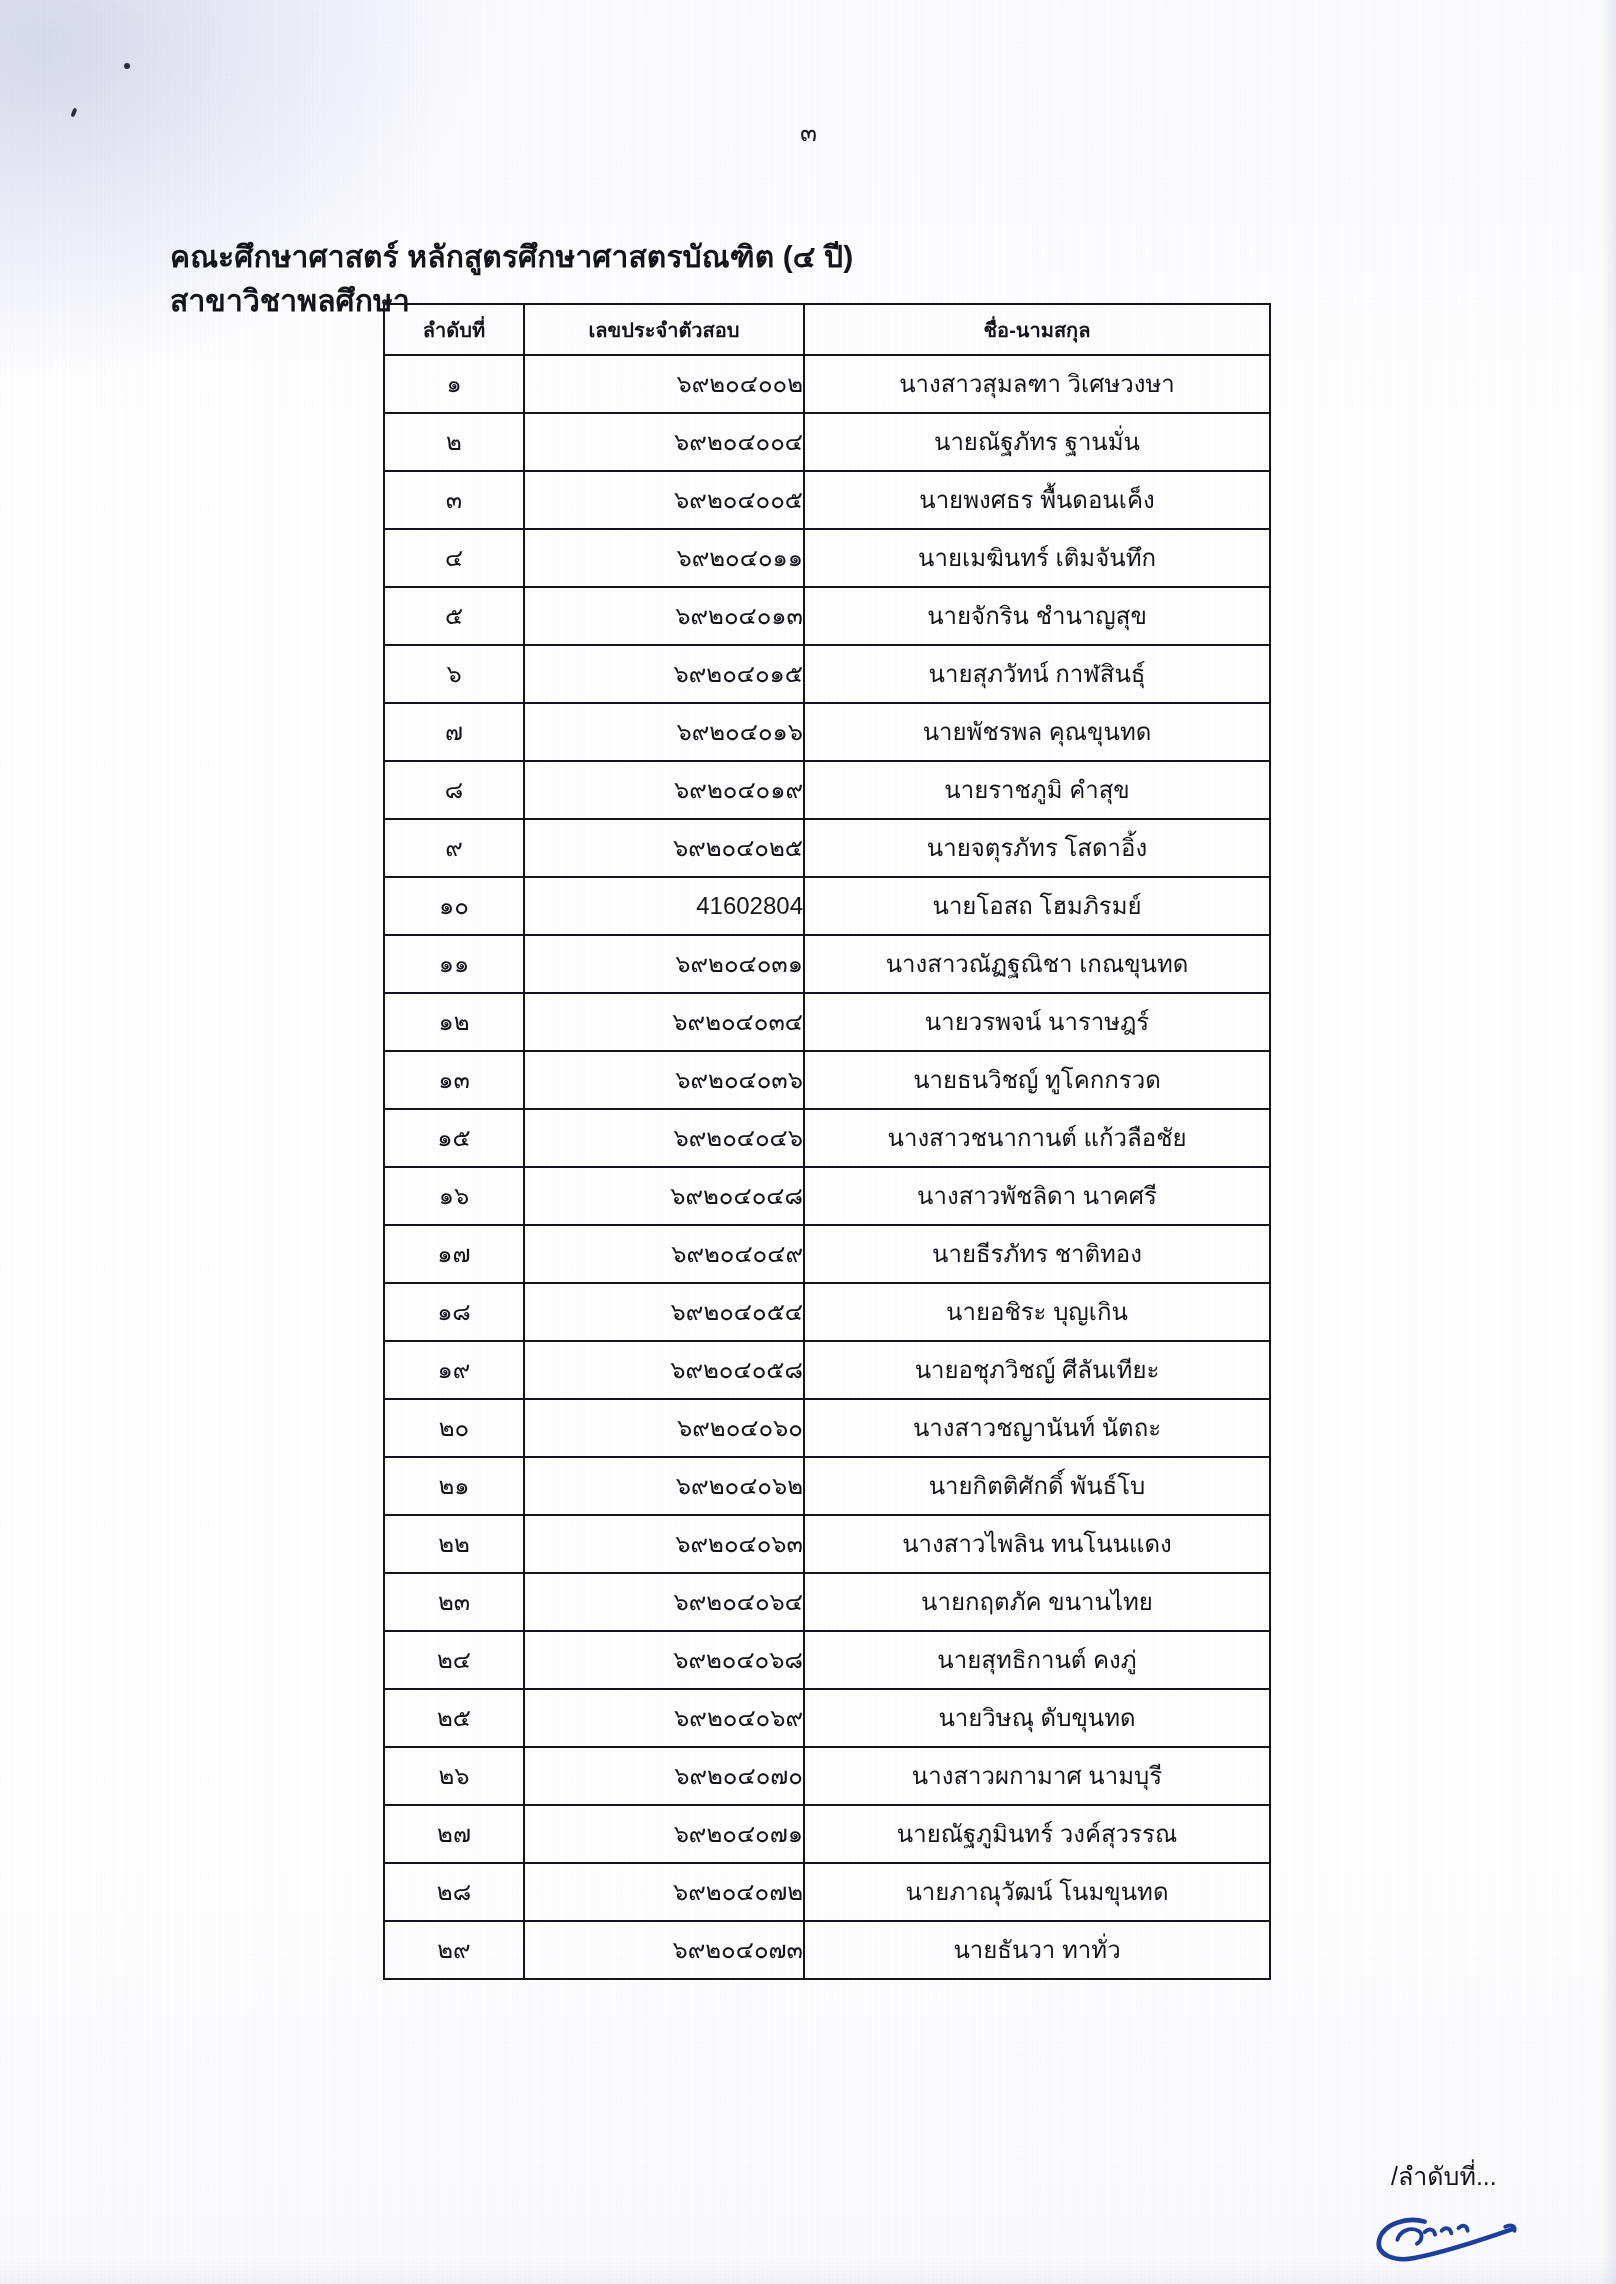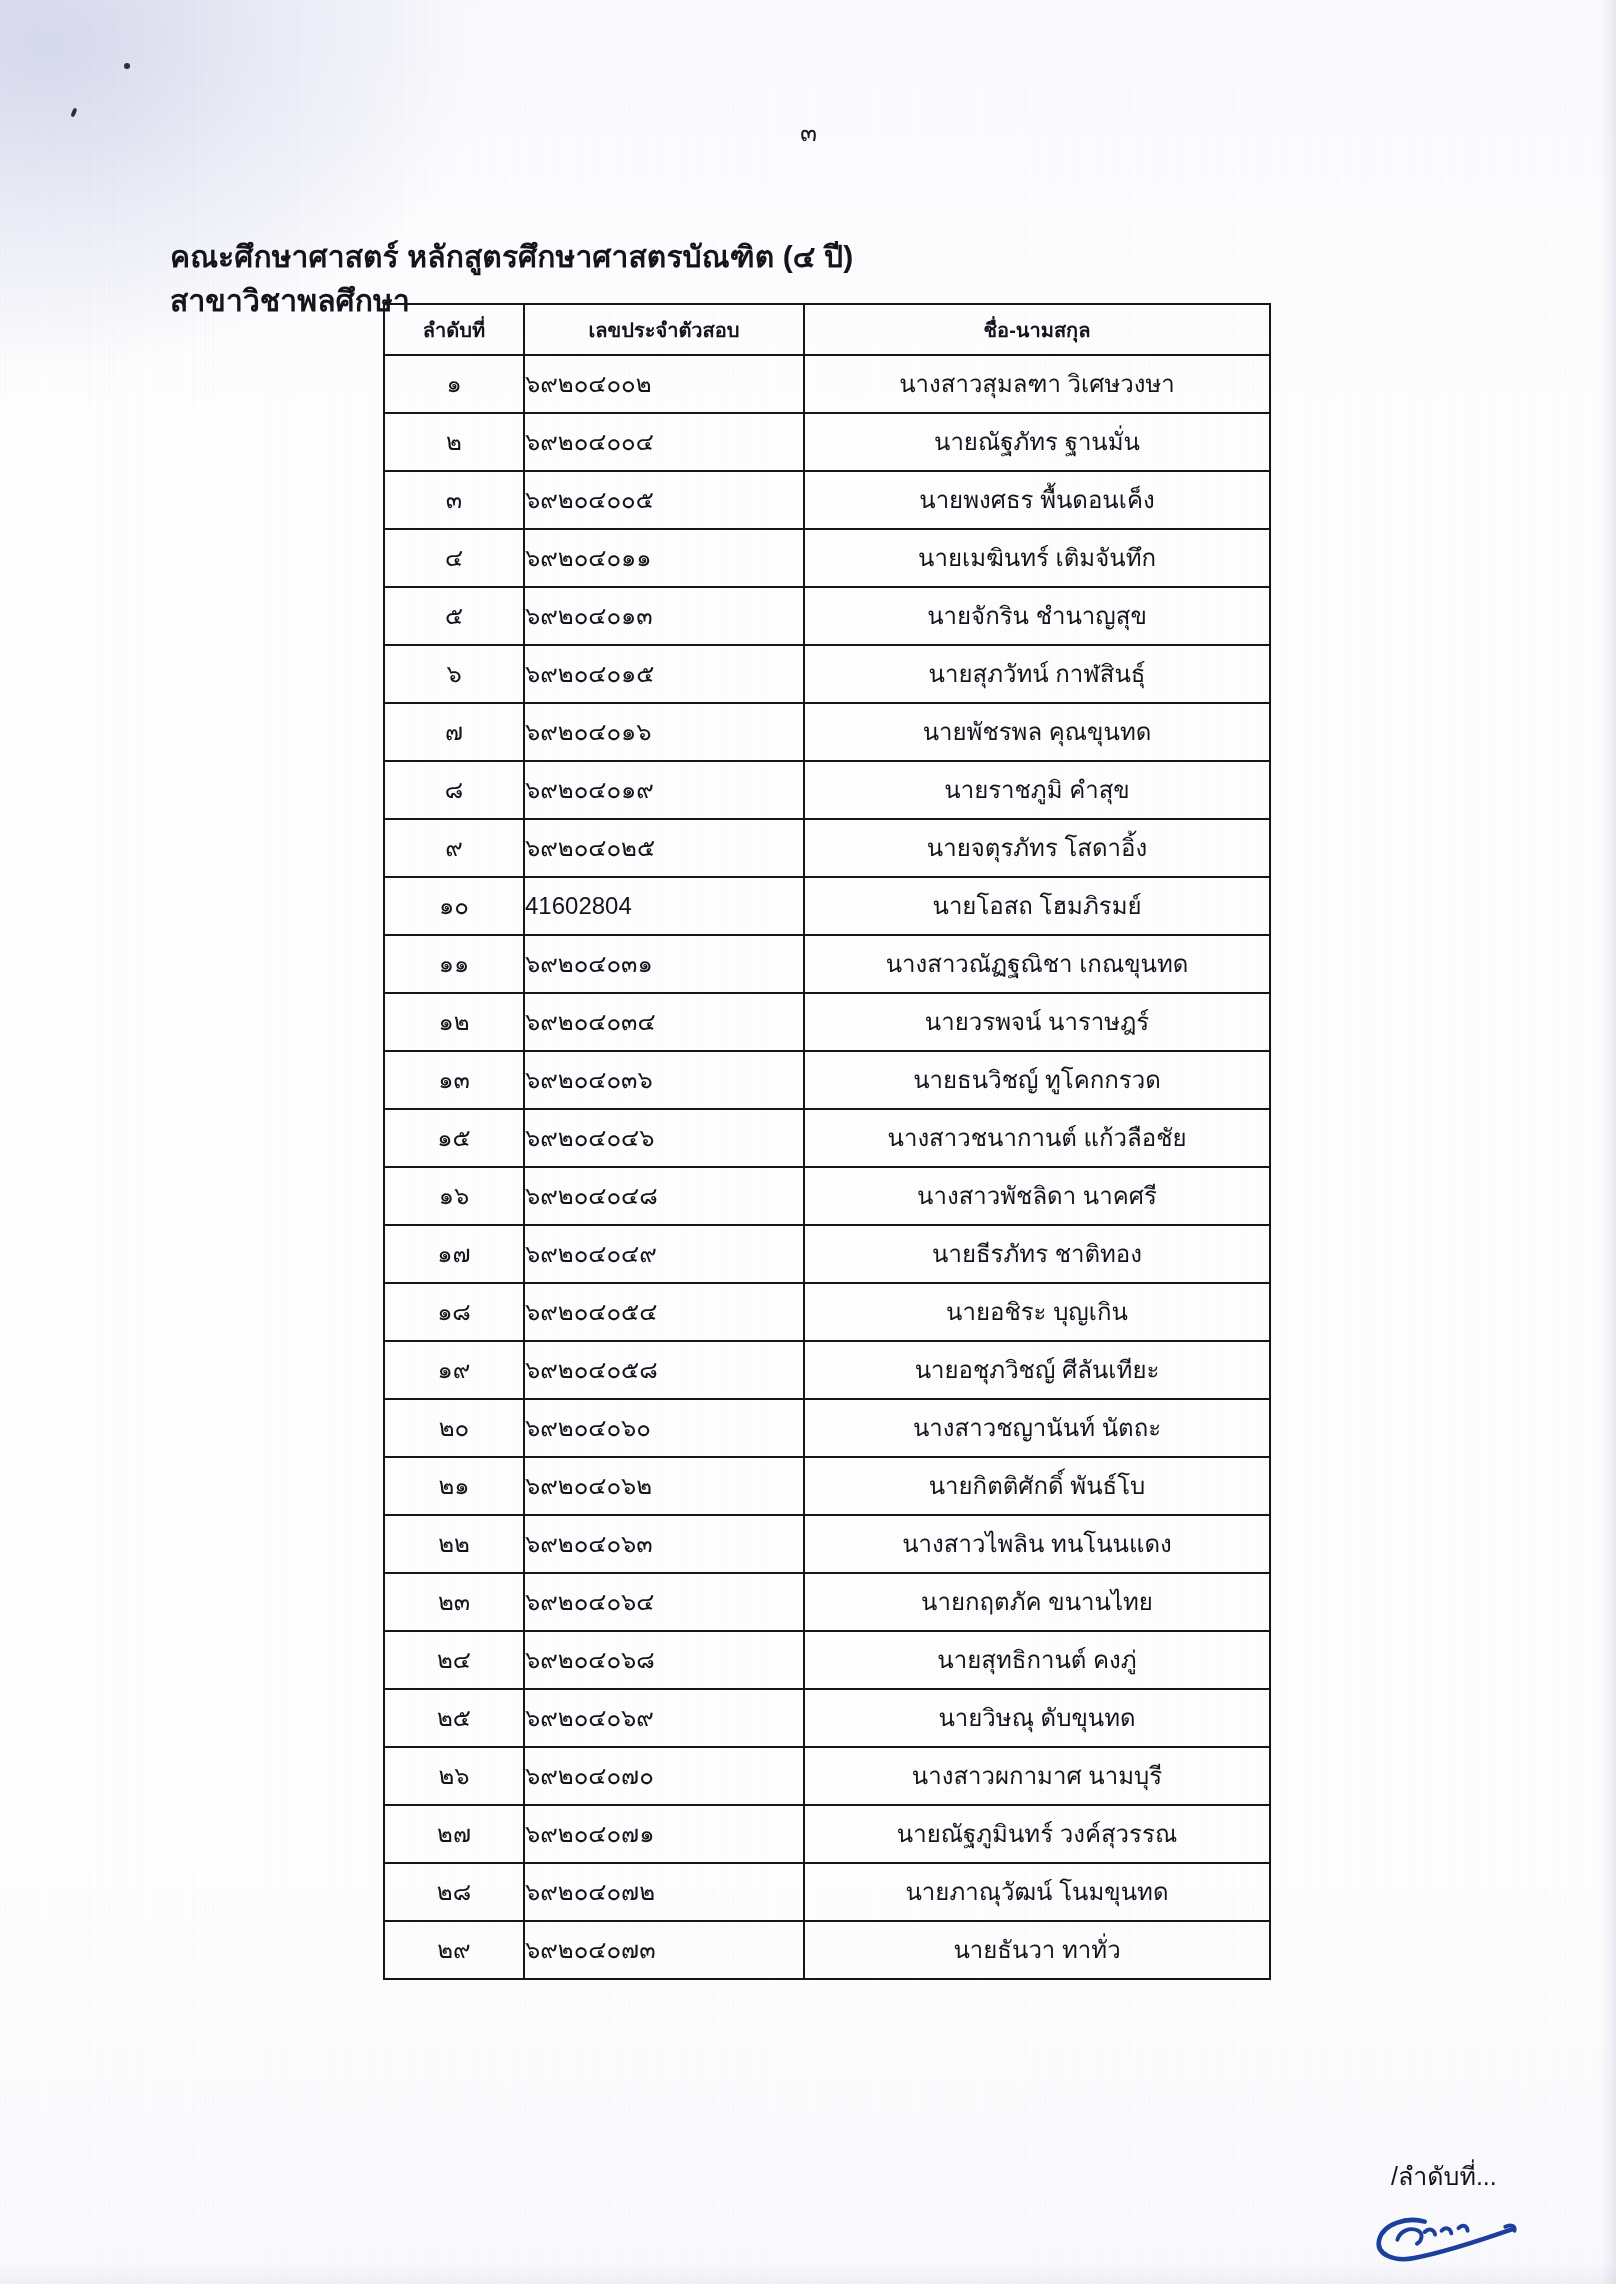--- a/index.html
+++ b/index.html
@@ -115,21 +115,21 @@
     line-height: 1.1;
   }
   table.roster tbody td {
     height: 56px;
     font-size: 24px;
     font-weight: 400;
     vertical-align: middle;
     line-height: 1.1;
   }
   td.seq  { text-align: center; }
-  td.code { text-align: left; }
+  td.code { text-align: right; }
   td.name { text-align: center; padding-left: 23.4px; }
 
   
   .footer-note {
     position: absolute;
     left: 1391px;
     top: 2156px;
     font-size: 25px;
     color: #14141c;
     white-space: nowrap;

